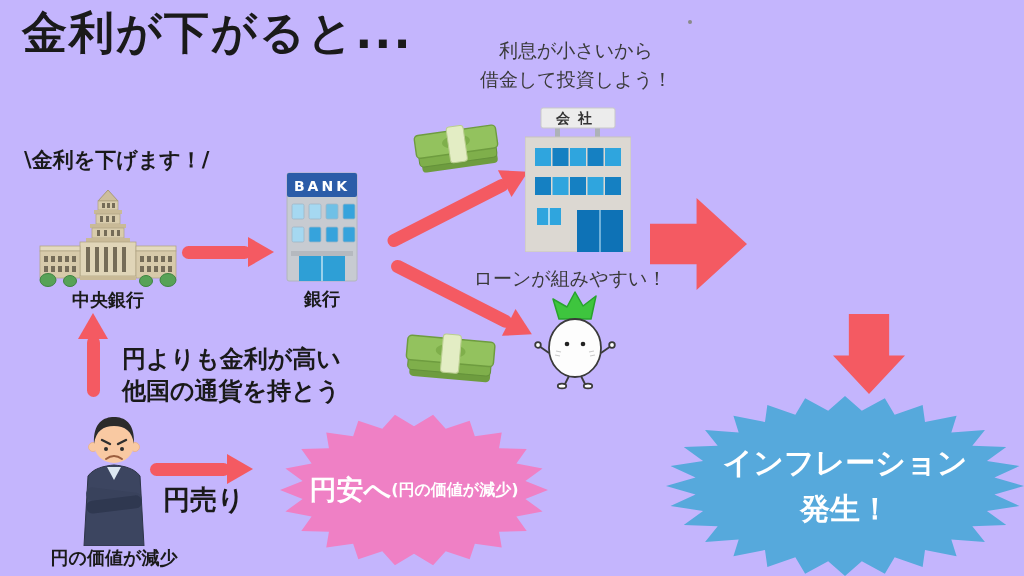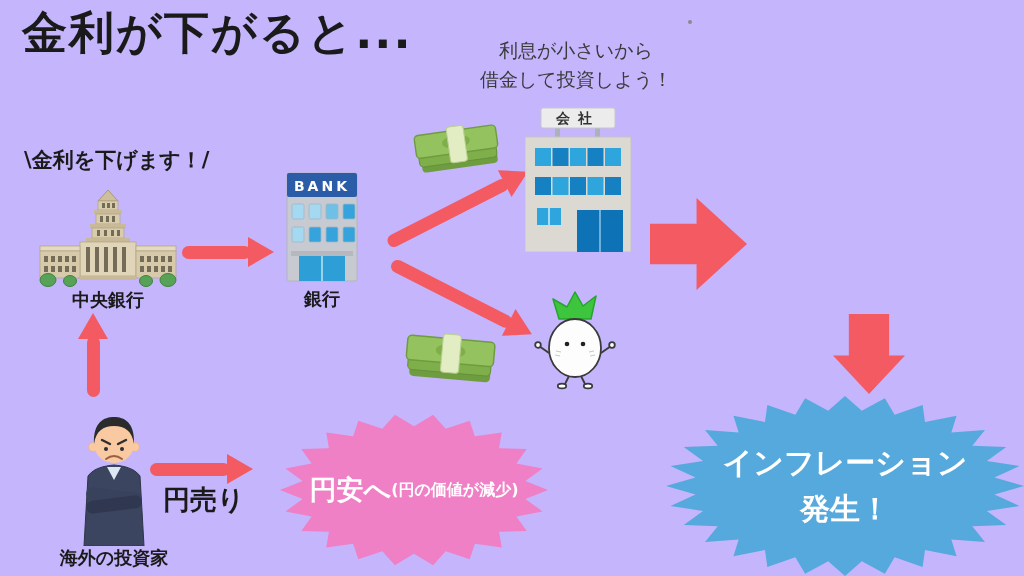--- a/index.html
+++ b/index.html
@@ -179,20 +179,21 @@
         <rect x="45" y="71" width="16" height="18" fill="#1580C2"></rect>
         <rect x="62.5" y="71" width="16" height="18" fill="#2FA5DE"></rect>
         <rect x="80" y="71" width="16" height="18" fill="#1580C2"></rect>
     </g>
     <rect x="12" y="102" width="24" height="17" fill="#2FA5DE"></rect>
     <line x1="24" y1="102" x2="24" y2="119" stroke="#ffffff" stroke-width="1.2"></line>
     <rect x="52" y="104" width="46" height="42" fill="#0E72B6"></rect>
     <line x1="75" y1="104" x2="75" y2="146" stroke="#8FC6E4" stroke-width="1.5"></line>
   </svg>
 
+  <div class="abs note" style="left:455px;top:264px;width:230px;">ローンが組みやすい！</div>
 
   <svg class="abs" style="left:402px;top:330px;transform:rotate(5deg);" width="98" height="58" viewBox="0 0 92 54">
     <rect x="8" y="28" width="76" height="18" rx="4" fill="#6E9C3F"></rect>
     <rect x="6" y="20" width="78" height="20" rx="4" fill="#7FAF4B" stroke="#64913A"></rect>
     <rect x="4" y="8" width="82" height="23" rx="4" fill="#93C25E" stroke="#6E9C3F" stroke-width="1.4"></rect>
     <ellipse cx="45" cy="19.5" rx="14" ry="6.5" fill="#7FAF4B"></ellipse>
     <rect x="37" y="4" width="17" height="36" rx="3" fill="#E3EDC4" stroke="#B9CE8F"></rect>
   </svg>
 
   <svg class="abs" style="left:533px;top:291px;" width="84" height="100" viewBox="0 0 84 100">
@@ -224,39 +225,41 @@
   <div class="abs block-arrow down" style="left:833px;top:314px;width:72px;height:80px;"></div>
 
   <div class="abs starburst blue pre" style="left: 666px; top: 396px; width: 358px; height: 180px; clip-path: polygon(100% 50%, 91.74% 54.7%, 98.75% 61.13%, 89.64% 63.87%, 95.05% 71.69%, 85.56% 72.35%, 89.09% 81.17%, 79.7% 79.7%, 81.17% 89.09%, 72.35% 85.56%, 71.69% 95.05%, 63.87% 89.64%, 61.13% 98.75%, 54.7% 91.74%, 50% 100%, 45.3% 91.74%, 38.87% 98.75%, 36.13% 89.64%, 28.31% 95.05%, 27.65% 85.56%, 18.83% 89.09%, 20.3% 79.7%, 10.91% 81.17%, 14.44% 72.35%, 4.95% 71.69%, 10.36% 63.87%, 1.25% 61.13%, 8.26% 54.7%, 0% 50%, 8.26% 45.3%, 1.25% 38.87%, 10.36% 36.13%, 4.95% 28.31%, 14.44% 27.65%, 10.91% 18.83%, 20.3% 20.3%, 18.83% 10.91%, 27.65% 14.44%, 28.31% 4.95%, 36.13% 10.36%, 38.87% 1.25%, 45.3% 8.26%, 50% 0%, 54.7% 8.26%, 61.13% 1.25%, 63.87% 10.36%, 71.69% 4.95%, 72.35% 14.44%, 81.17% 10.91%, 79.7% 20.3%, 89.09% 18.83%, 85.56% 27.65%, 95.05% 28.31%, 89.64% 36.13%, 98.75% 38.87%, 91.74% 45.3%);">インフレーション
 発生！</div>
 
   <div class="abs arrow-line" style="left:93px;top:382px;width:84px;transform:rotate(-90deg);">
     <div class="shaft"></div>
       <div class="head"></div>
   </div>
 
+  <div class="abs thought pre" style="left:122px;top:343px;">円よりも金利が高い
+他国の通貨を持とう</div>
 
   <svg class="abs" style="left:62px;top:414px;" width="104" height="132" viewBox="0 0 104 132">
     <circle cx="31" cy="33" r="4.5" fill="#F9C9A2" stroke="#EAB088" stroke-width="0.8"></circle>
     <circle cx="73" cy="33" r="4.5" fill="#F9C9A2" stroke="#EAB088" stroke-width="0.8"></circle>
     <ellipse cx="52" cy="30" rx="20" ry="19" fill="#F9C9A2"></ellipse>
     <path d="M32,30 C31,8 42,3 52,3 C62,3 73,8 72,30 C70,17 63,12 52,12 C41,12 34,17 32,30 Z" fill="#2B2B2B"></path>
     <g stroke="#2f2f2f" stroke-width="2.4" stroke-linecap="round">
       <line x1="40" y1="26" x2="48" y2="30"></line>
         <line x1="64" y1="26" x2="56" y2="30"></line>
     </g>
     <circle cx="44" cy="35" r="2" fill="#2f2f2f"></circle>
     <circle cx="60" cy="35" r="2" fill="#2f2f2f"></circle>
     <path d="M44,45 Q52,39 60,45" stroke="#9C5F3F" stroke-width="2" fill="none" stroke-linecap="round"></path>
     <path d="M26,62 C32,54 42,52 52,51 C62,52 72,54 78,62 L82,132 L22,132 Z" fill="#3C4560" stroke="#2E3548"></path>
     <polygon points="45,53 59,53 52,66" fill="#DDE7F1"></polygon>
     <rect x="24" y="76" width="56" height="13" rx="6.5" fill="#39425C" transform="rotate(7 52 82)"></rect>
     <rect x="24" y="84" width="56" height="13" rx="6.5" fill="#2F3850" transform="rotate(-7 52 90)"></rect>
   </svg>
-  <div class="abs small-label" style="left:44px;top:546px;width:140px;">海外の投資家</div>
+  <div class="abs small-label" style="left:44px;top:546px;width:140px;">円の価値が減少</div>
 
   <div class="abs arrow-line" style="left:150px;top:454px;width:103px;">
     <div class="shaft"></div>
       <div class="head"></div>
   </div>
   <div class="abs action" style="left:163px;top:482px;">円売り</div>
 
   <div class="abs starburst pink" style="left: 280px; top: 414px; width: 268px; height: 152px; clip-path: polygon(100% 50%, 91.57% 55.98%, 97.97% 64.09%, 88.2% 67.45%, 92.06% 77.03%, 81.74% 77.5%, 82.74% 87.79%, 72.71% 85.33%, 70.77% 95.48%, 61.83% 90.3%, 57.12% 99.49%, 50% 92%, 42.88% 99.49%, 38.17% 90.3%, 29.23% 95.48%, 27.29% 85.33%, 17.26% 87.79%, 18.26% 77.5%, 7.94% 77.03%, 11.8% 67.45%, 2.03% 64.09%, 8.43% 55.98%, 0% 50%, 8.43% 44.02%, 2.03% 35.91%, 11.8% 32.55%, 7.94% 22.97%, 18.26% 22.5%, 17.26% 12.21%, 27.29% 14.67%, 29.23% 4.52%, 38.17% 9.7%, 42.88% 0.51%, 50% 8%, 57.12% 0.51%, 61.83% 9.7%, 70.77% 4.52%, 72.71% 14.67%, 82.74% 12.21%, 81.74% 22.5%, 92.06% 22.97%, 88.2% 32.55%, 97.97% 35.91%, 91.57% 44.02%);">
     <div class="l1">円安へ</div>
     <div class="l2">(円の価値が減少)</div>

